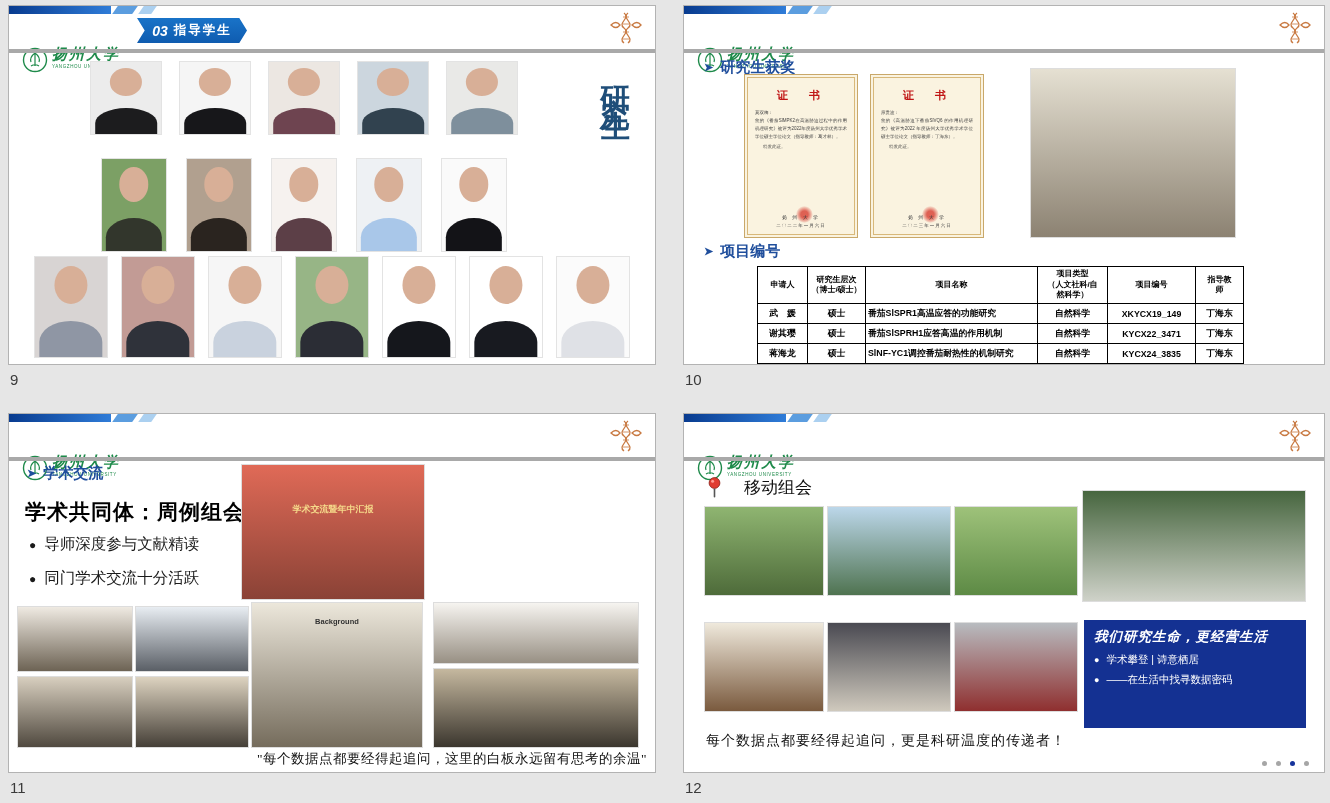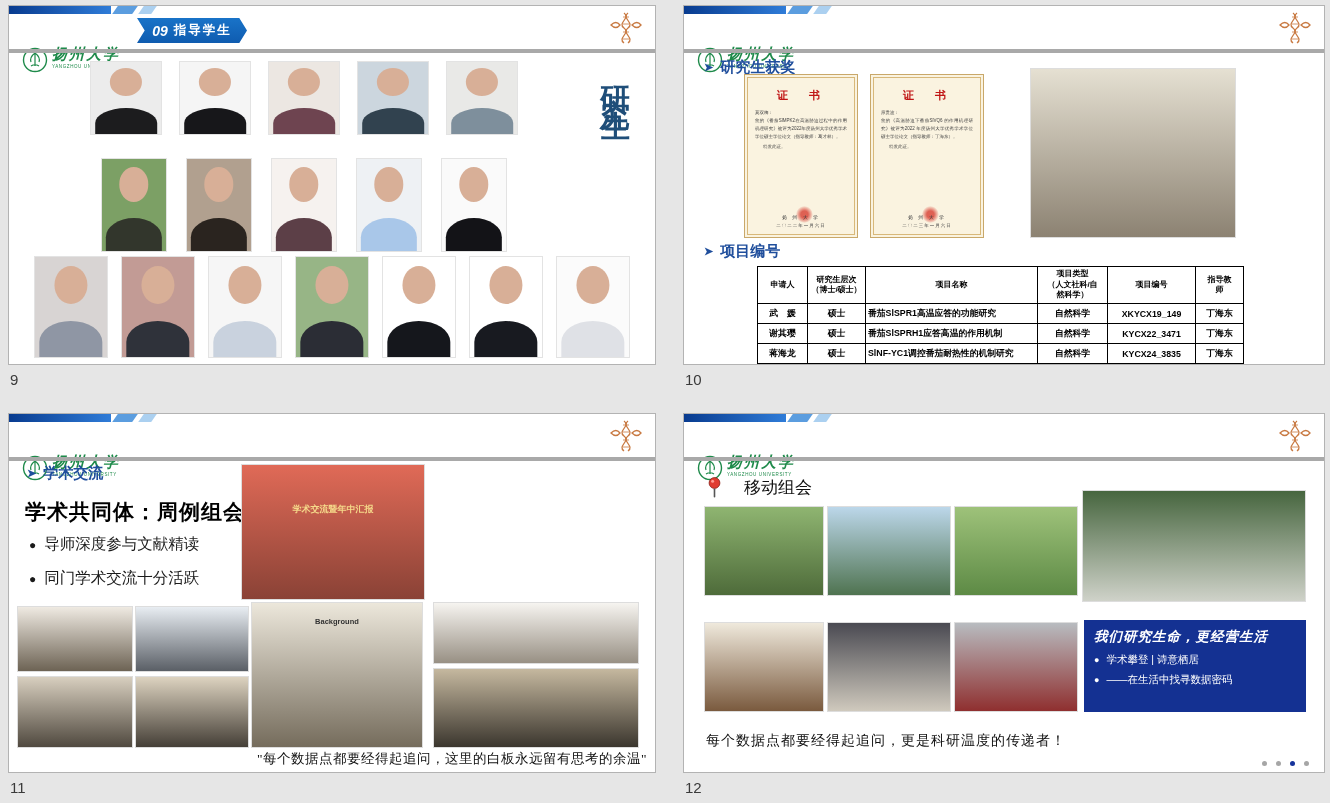--- a/index.html
+++ b/index.html
@@ -72,21 +72,21 @@
 
   
   .s11-title{position:absolute;left:16px;top:84px;font-size:21px;font-weight:bold;color:#000;letter-spacing:1px;}
   .bullet{position:absolute;left:20px;display:flex;align-items:center;gap:8px;font-size:15.5px;color:#1a1a1a;}
   .bullet .dotg{font-size:12px;line-height:1;}
   .quote{font-family:"Liberation Serif",serif;color:#111;}
   #s11 .quote{position:absolute;top:336px;left:0;right:8px;text-align:right;font-size:13.5px;letter-spacing:.5px;}
 
   
   .s12-heading{position:absolute;left:24px;top:62px;display:flex;align-items:center;gap:23px;font-size:17px;color:#111;}
-  .bluebox{position:absolute;left:400px;top:206px;width:222px;height:92px;background:#143192;color:#fff;padding:8px 10px;box-sizing:border-box;}
+  .bluebox{position:absolute;left:400px;top:206px;width:222px;height:108px;background:#143192;color:#fff;padding:8px 10px;box-sizing:border-box;}
   .bluebox .bt{font-family:"Liberation Serif",serif;font-weight:bold;font-style:italic;font-size:13.5px;letter-spacing:1px;margin-bottom:7px;}
   .bluebox .bb{display:flex;align-items:center;gap:7px;font-size:10.5px;margin-top:6px;}
   .bluebox .dotg{font-size:9px;line-height:1;}
   #s12 .quote{position:absolute;left:22px;top:318px;font-size:14px;letter-spacing:1px;}
   .dots{position:absolute;right:15px;bottom:6px;display:flex;gap:9px;align-items:center;}
   .dot{width:5px;height:5px;border-radius:50%;}
 </style>
 </head>
 <body>
 
@@ -100,21 +100,21 @@
       <svg width="26" height="26" viewBox="0 0 26 26">
         <circle cx="13" cy="13" r="11.5" fill="none" stroke="#1e8a4a" stroke-width="1.4"></circle>
         <path d="M13 6 C9 9,8 12,9 15 M13 6 C17 9,18 12,17 15 M13 7 L13 19 M9 19 Q13 16.5 17 19" fill="none" stroke="#1e8a4a" stroke-width="1.2"></path>
       </svg>
       <div>
         <div class="logo-zh">扬州大学</div>
         <div class="logo-en">YANGZHOU UNIVERSITY</div>
       </div>
     </div>
     <div class="badge">
-      <span class="n">09</span>
+      <span class="n">03</span>
       <span class="t">指导学生</span>
     </div>
     <span class="dna">
       <svg width="34" height="38" viewBox="0 0 34 38">
         <g fill="none" stroke="#c87941" stroke-width="1.3">
           <path d="M15 4 C22 9,8 14,15 19 C22 24,8 29,15 34"></path>
           <path d="M19 4 C12 9,26 14,19 19 C12 24,26 29,19 34"></path>
           <path d="M14 8 h6 M14 15 h6 M14 23 h6 M14 30 h6" stroke-width=".8"></path>
           <path d="M2 16 q5 -5 9 0 q-4 5 -9 0 Z"></path>
           <path d="M23 16 q5 -5 9 0 q-4 5 -9 0 Z"></path>

